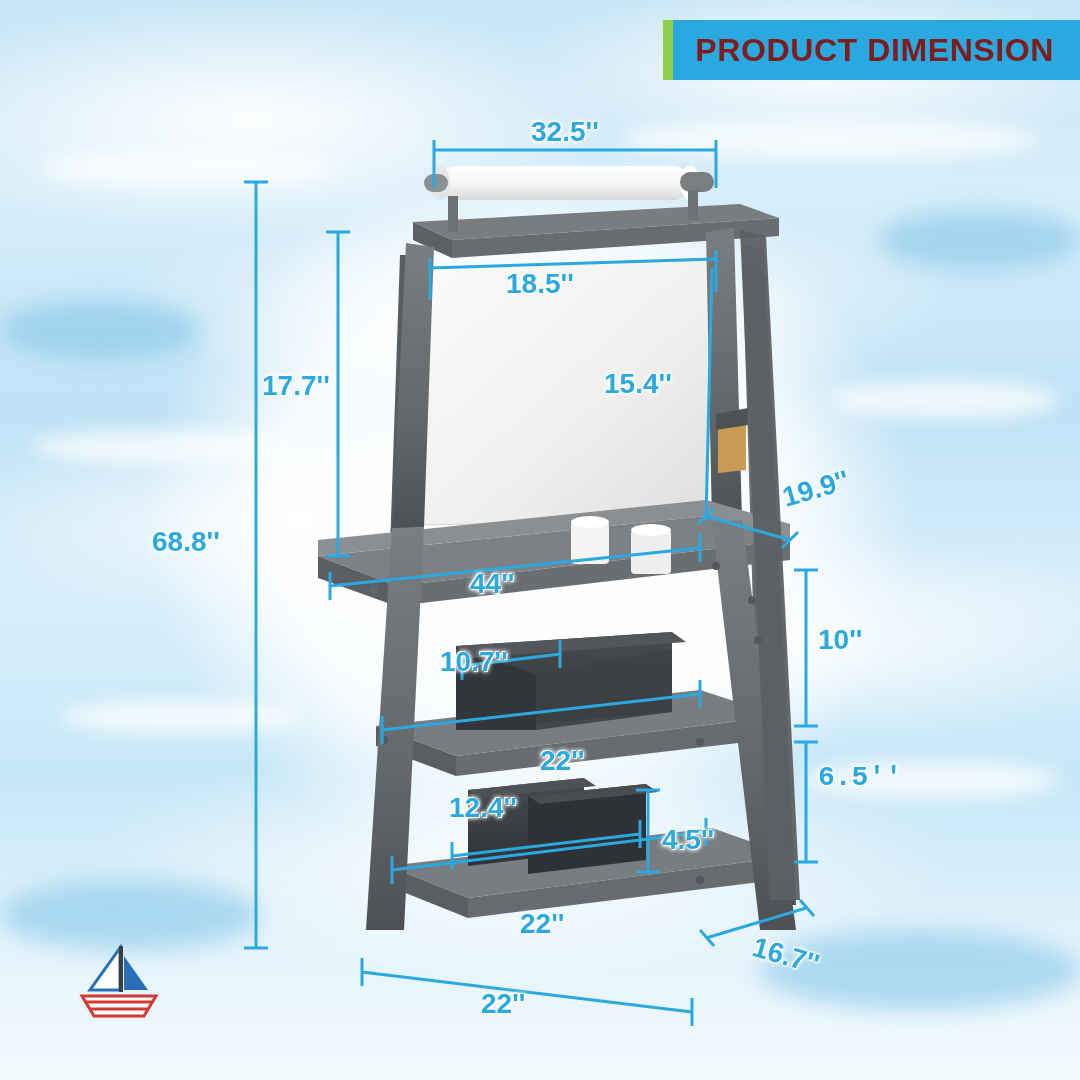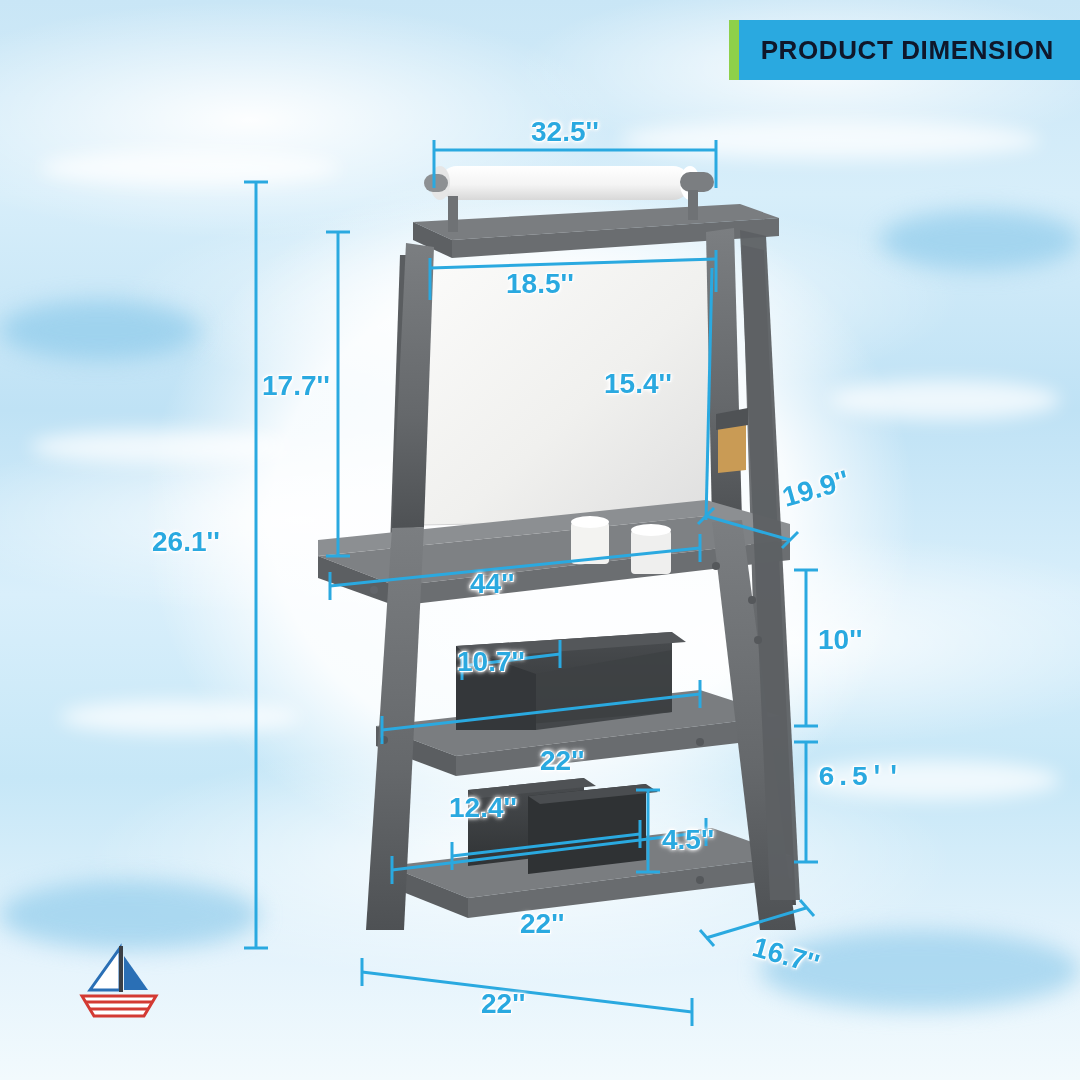--- a/index.html
+++ b/index.html
@@ -21,21 +21,21 @@
   .bg-blue{position:absolute;background:rgba(126,195,232,.55);filter:blur(11px);border-radius:50%;}
 
   
   .whitewash{position:absolute;left:120px;top:95px;width:820px;height:880px;
      background:radial-gradient(ellipse 470px 430px at 50% 48%, rgba(255,255,255,.97) 0%, rgba(255,255,255,.88) 55%, rgba(255,255,255,0) 82%);}
 
   
   .banner{position:absolute;right:0;top:20px;height:60px;display:flex;align-items:center;}
   .banner-bar{width:10px;height:60px;background:#8ed04a;}
   .banner-body{height:60px;background:#2aa9e0;display:flex;align-items:center;padding:0 26px 0 22px;}
-  .banner-body span{color:#0f172a;font-size:26px;font-weight:bold;letter-spacing:.6px;}
+  .banner-body span{color:#7f1d1d;font-size:32px;font-weight:bold;letter-spacing:.6px;}
 
   
   .dim{position:absolute;color:#2aa9e0;font-weight:bold;font-size:25px;white-space:nowrap;
        text-shadow:0 0 4px #fff,0 0 4px #fff,0 0 6px #fff,1px 1px 0 #fff,-1px -1px 0 #fff;}
   .dim.big{font-size:28px;}
 
   svg.overlay{position:absolute;left:0;top:0;width:1080px;height:1080px;pointer-events:none;}
 
   
   .boat{position:absolute;left:68px;top:940px;width:100px;height:90px;}
@@ -238,24 +238,24 @@
       <path d="M362,972 L692,1012"></path>
       <path d="M362,958 L362,986"></path>
       <path d="M692,998 L692,1026"></path>
     </g>
   </svg>
 
   <div class="dim big" style="left:531px;top:116px;">32.5''</div>
   <div class="dim big" style="left:506px;top:268px;">18.5''</div>
   <div class="dim big" style="left:604px;top:368px;">15.4''</div>
   <div class="dim big" style="left:262px;top:370px;text-align:right;">17.7''</div>
-  <div class="dim big" style="left:152px;top:526px;">26.1''</div>
+  <div class="dim big" style="left:152px;top:526px;">68.8''</div>
   <div class="dim big" style="left:782px;top:473px;transform:rotate(-16deg);">19.9''</div>
   <div class="dim big" style="left:470px;top:568px;">44''</div>
-  <div class="dim big" style="left:457px;top:646px;">10.7''</div>
+  <div class="dim big" style="left:440px;top:646px;">10.7''</div>
   <div class="dim big" style="left:818px;top:624px;">10''</div>
   <div class="dim big" style="left:540px;top:745px;">22''</div>
   <div class="dim big" style="left:818px;top:762px;font-family:Liberation Mono, monospace;">6.5''</div>
   <div class="dim big" style="left:449px;top:792px;">12.4''</div>
   <div class="dim big" style="left:662px;top:824px;">4.5''</div>
   <div class="dim big" style="left:520px;top:908px;">22''</div>
   <div class="dim big" style="left:752px;top:940px;transform:rotate(16deg);">16.7''</div>
   <div class="dim big" style="left:481px;top:988px;">22''</div>
 
   <svg class="boat" viewBox="0 0 100 90">

